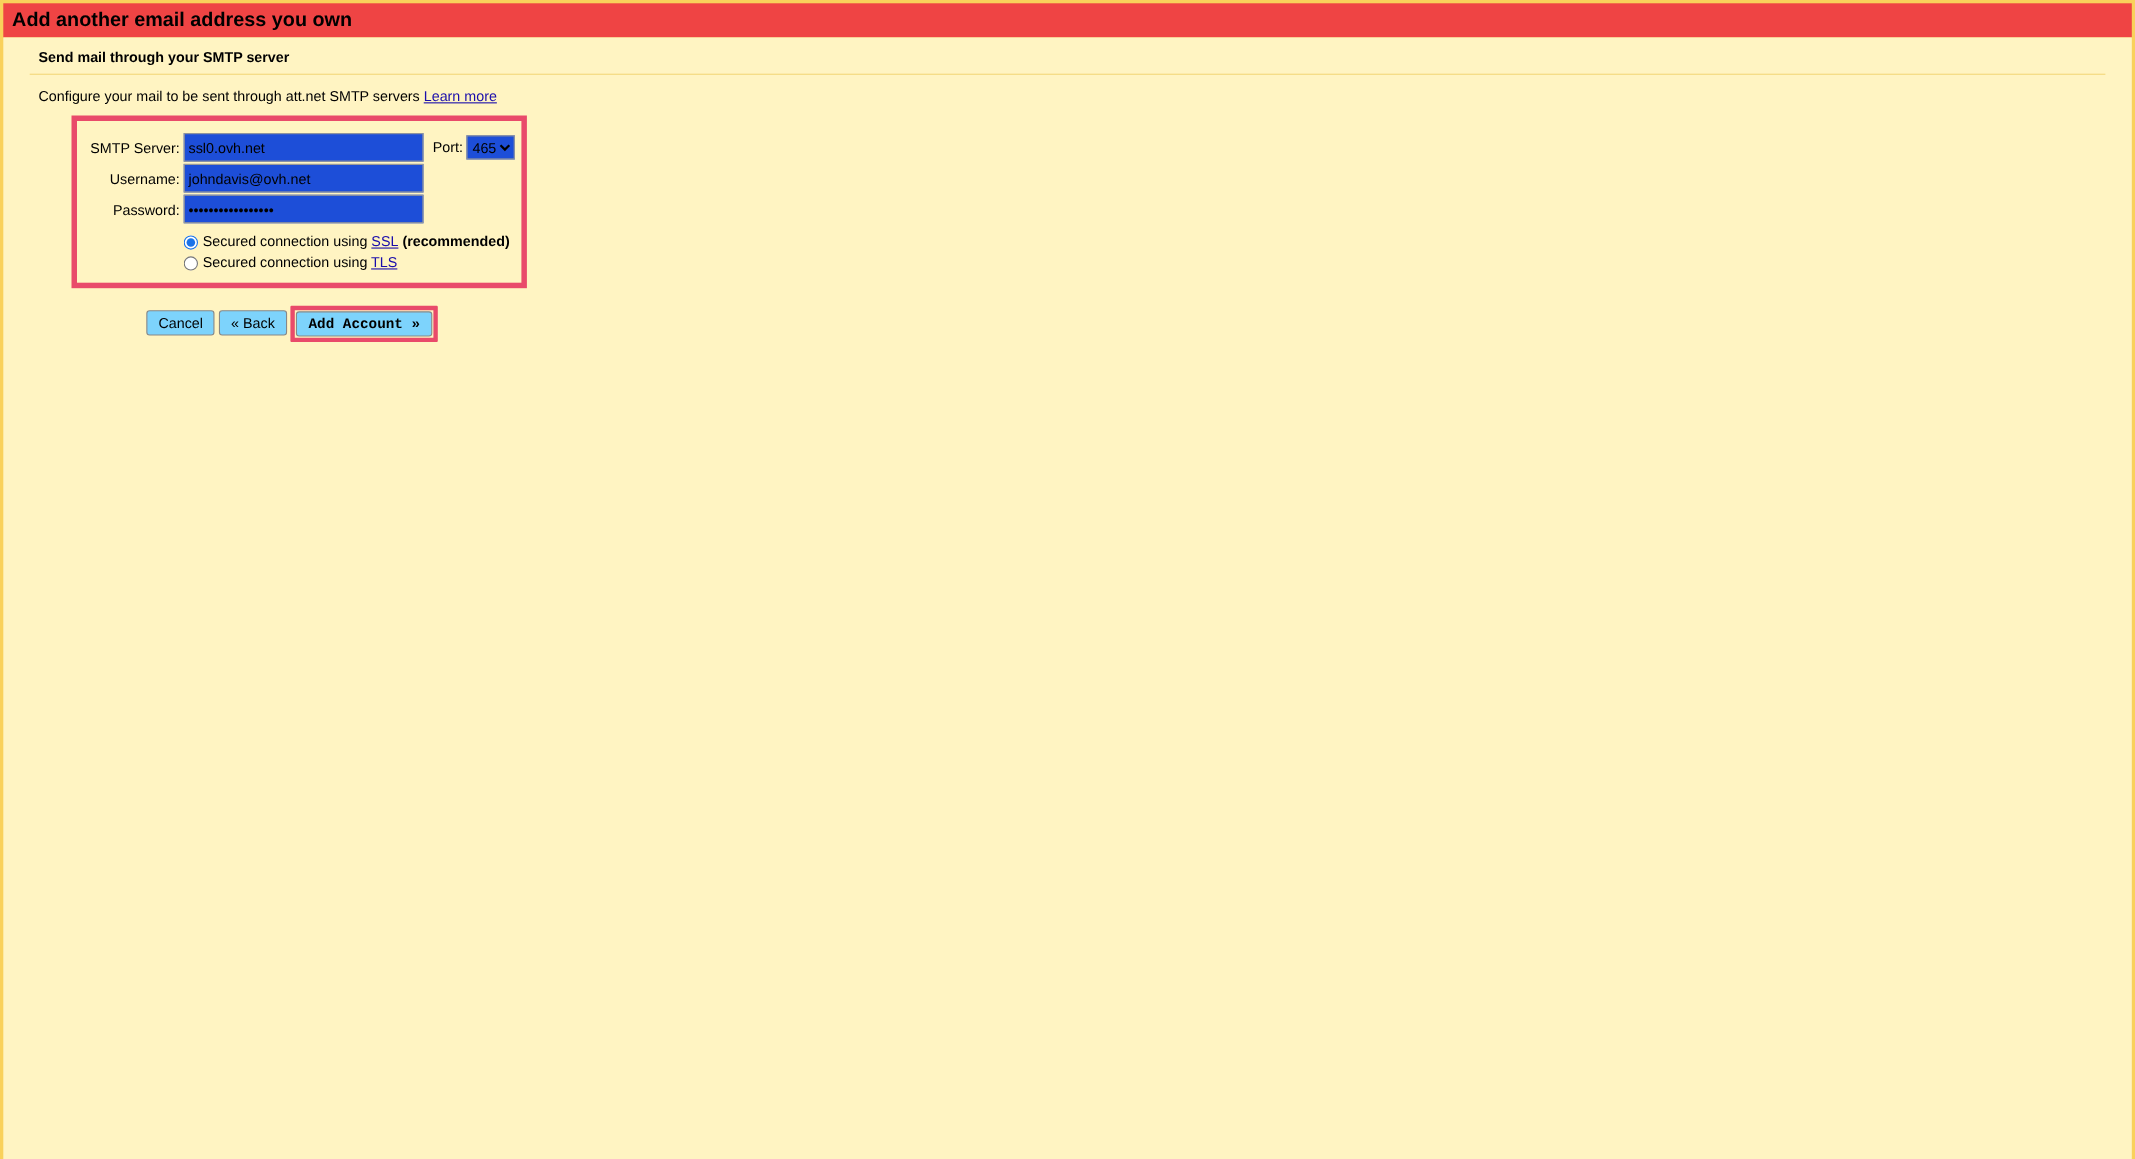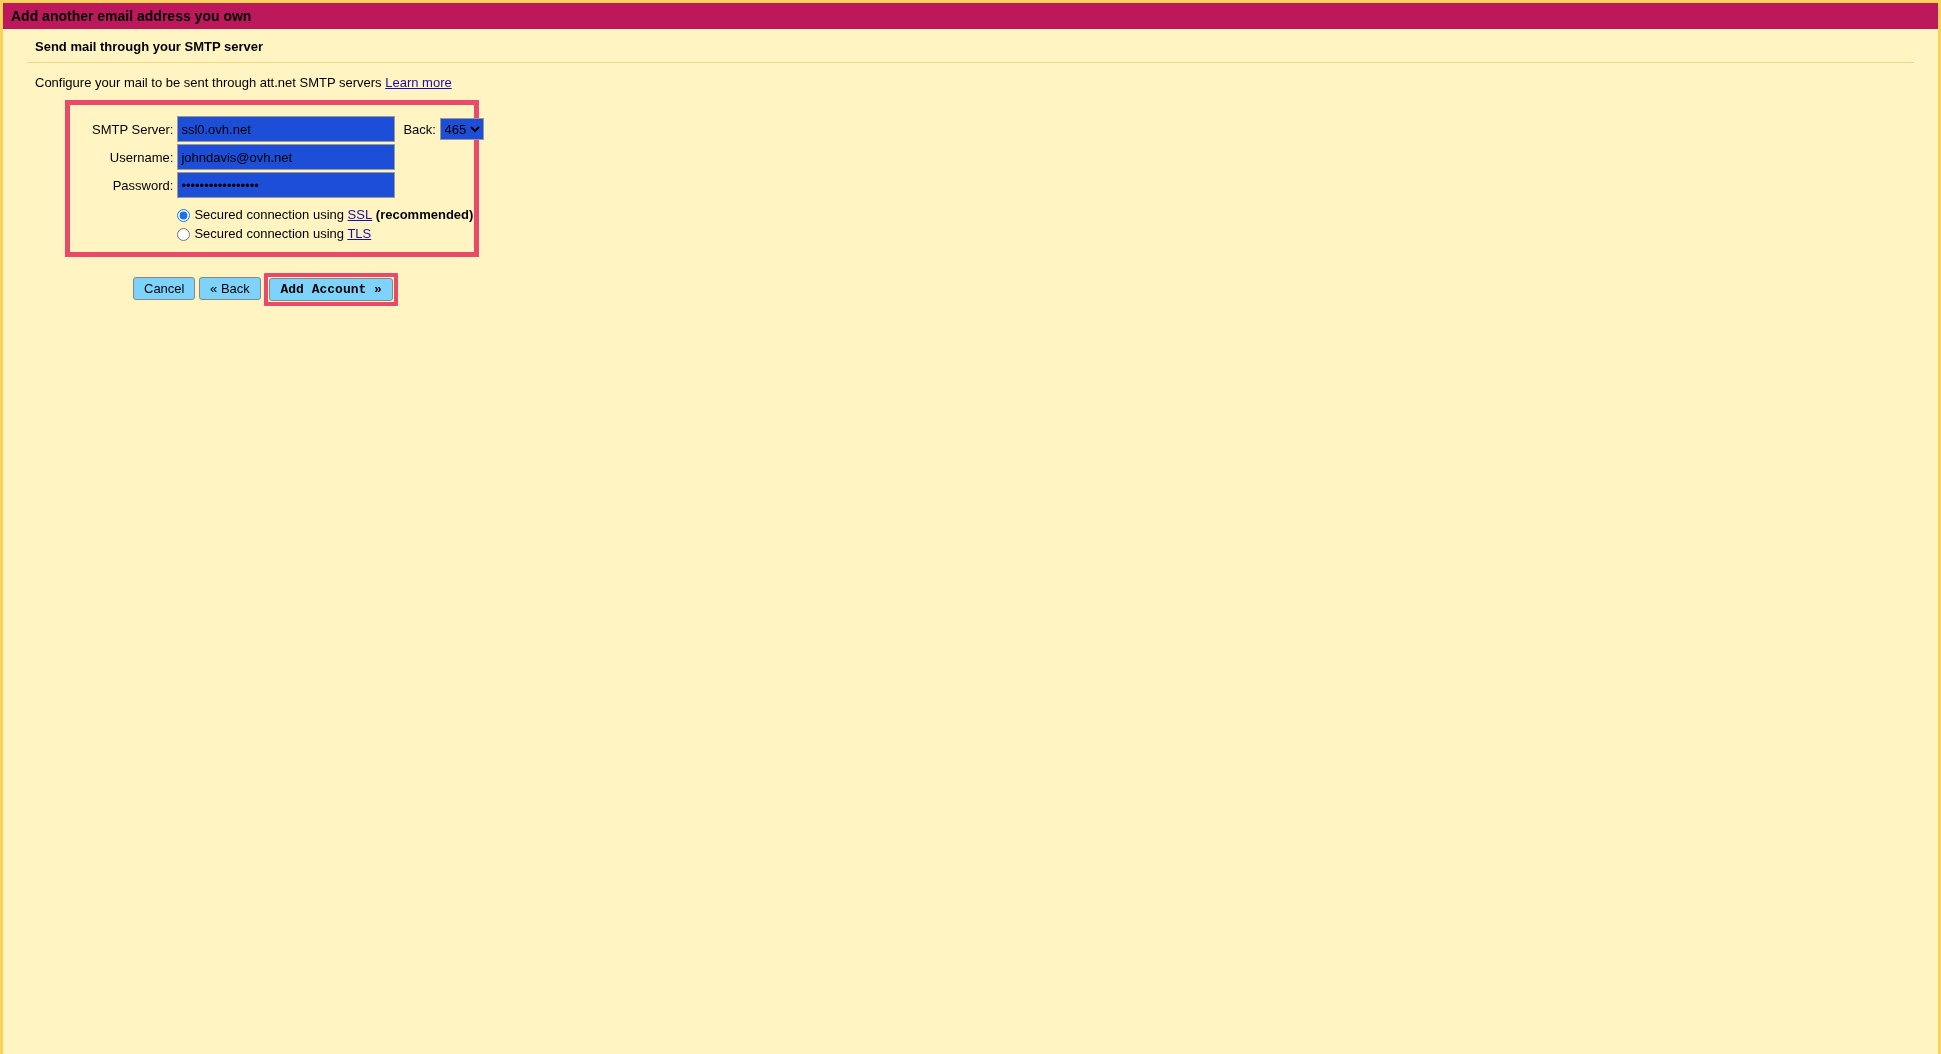--- a/index.html
+++ b/index.html
@@ -10,23 +10,23 @@
     background: #f9d15b;
     color: #000;
   }
   .outer {
     background: #f9d15b;
     padding: 3px;
     min-height: 100vh;
     box-sizing: border-box;
   }
   .titlebar {
-    background: #be185d;
+    background: #ef4444;
     padding: 5px 8px 5px 8px;
-    font-size: 14px;
+    font-size: 18px;
     font-weight: bold;
   }
   .panel {
     background: #fff4c2;
     min-height: calc(100vh - 35px);
     padding: 0 0 20px 0;
   }
   .subheader {
     padding: 10px 0 8px 32px;
     font-size: 13px;
@@ -42,21 +42,21 @@
     font-size: 13px;
   }
   .instruct a {
     color: #1a0dab;
     text-decoration: underline;
   }
   .highlight-box {
     border: 5px solid #e94a6a;
     margin: 0 0 16px 62px;
     width: 414px;
-    padding: 10px 4px 8px 20px;
+    padding: 10px 4px 8px 10px;
     box-sizing: border-box;
   }
   table.form {
     border-collapse: collapse;
   }
   table.form td {
     padding: 1px 2px;
     vertical-align: middle;
     white-space: nowrap;
     font-size: 13px;
@@ -133,21 +133,21 @@
 
     <div class="highlight-box">
       <table class="form">
         <tbody>
             <tr>
           <td class="lbl">SMTP Server:</td>
           <td>
             <input type="text" value="ssl0.ovh.net" style="">
           </td>
           <td style="padding-left:6px;">
-            <span>Back:</span>
+            <span>Port:</span>
             <select>
               <option>465</option>
             </select>
           </td>
         </tr>
         <tr>
           <td class="lbl">Username:</td>
           <td>
             <input type="text" value="johndavis@ovh.net" style="">
           </td>

